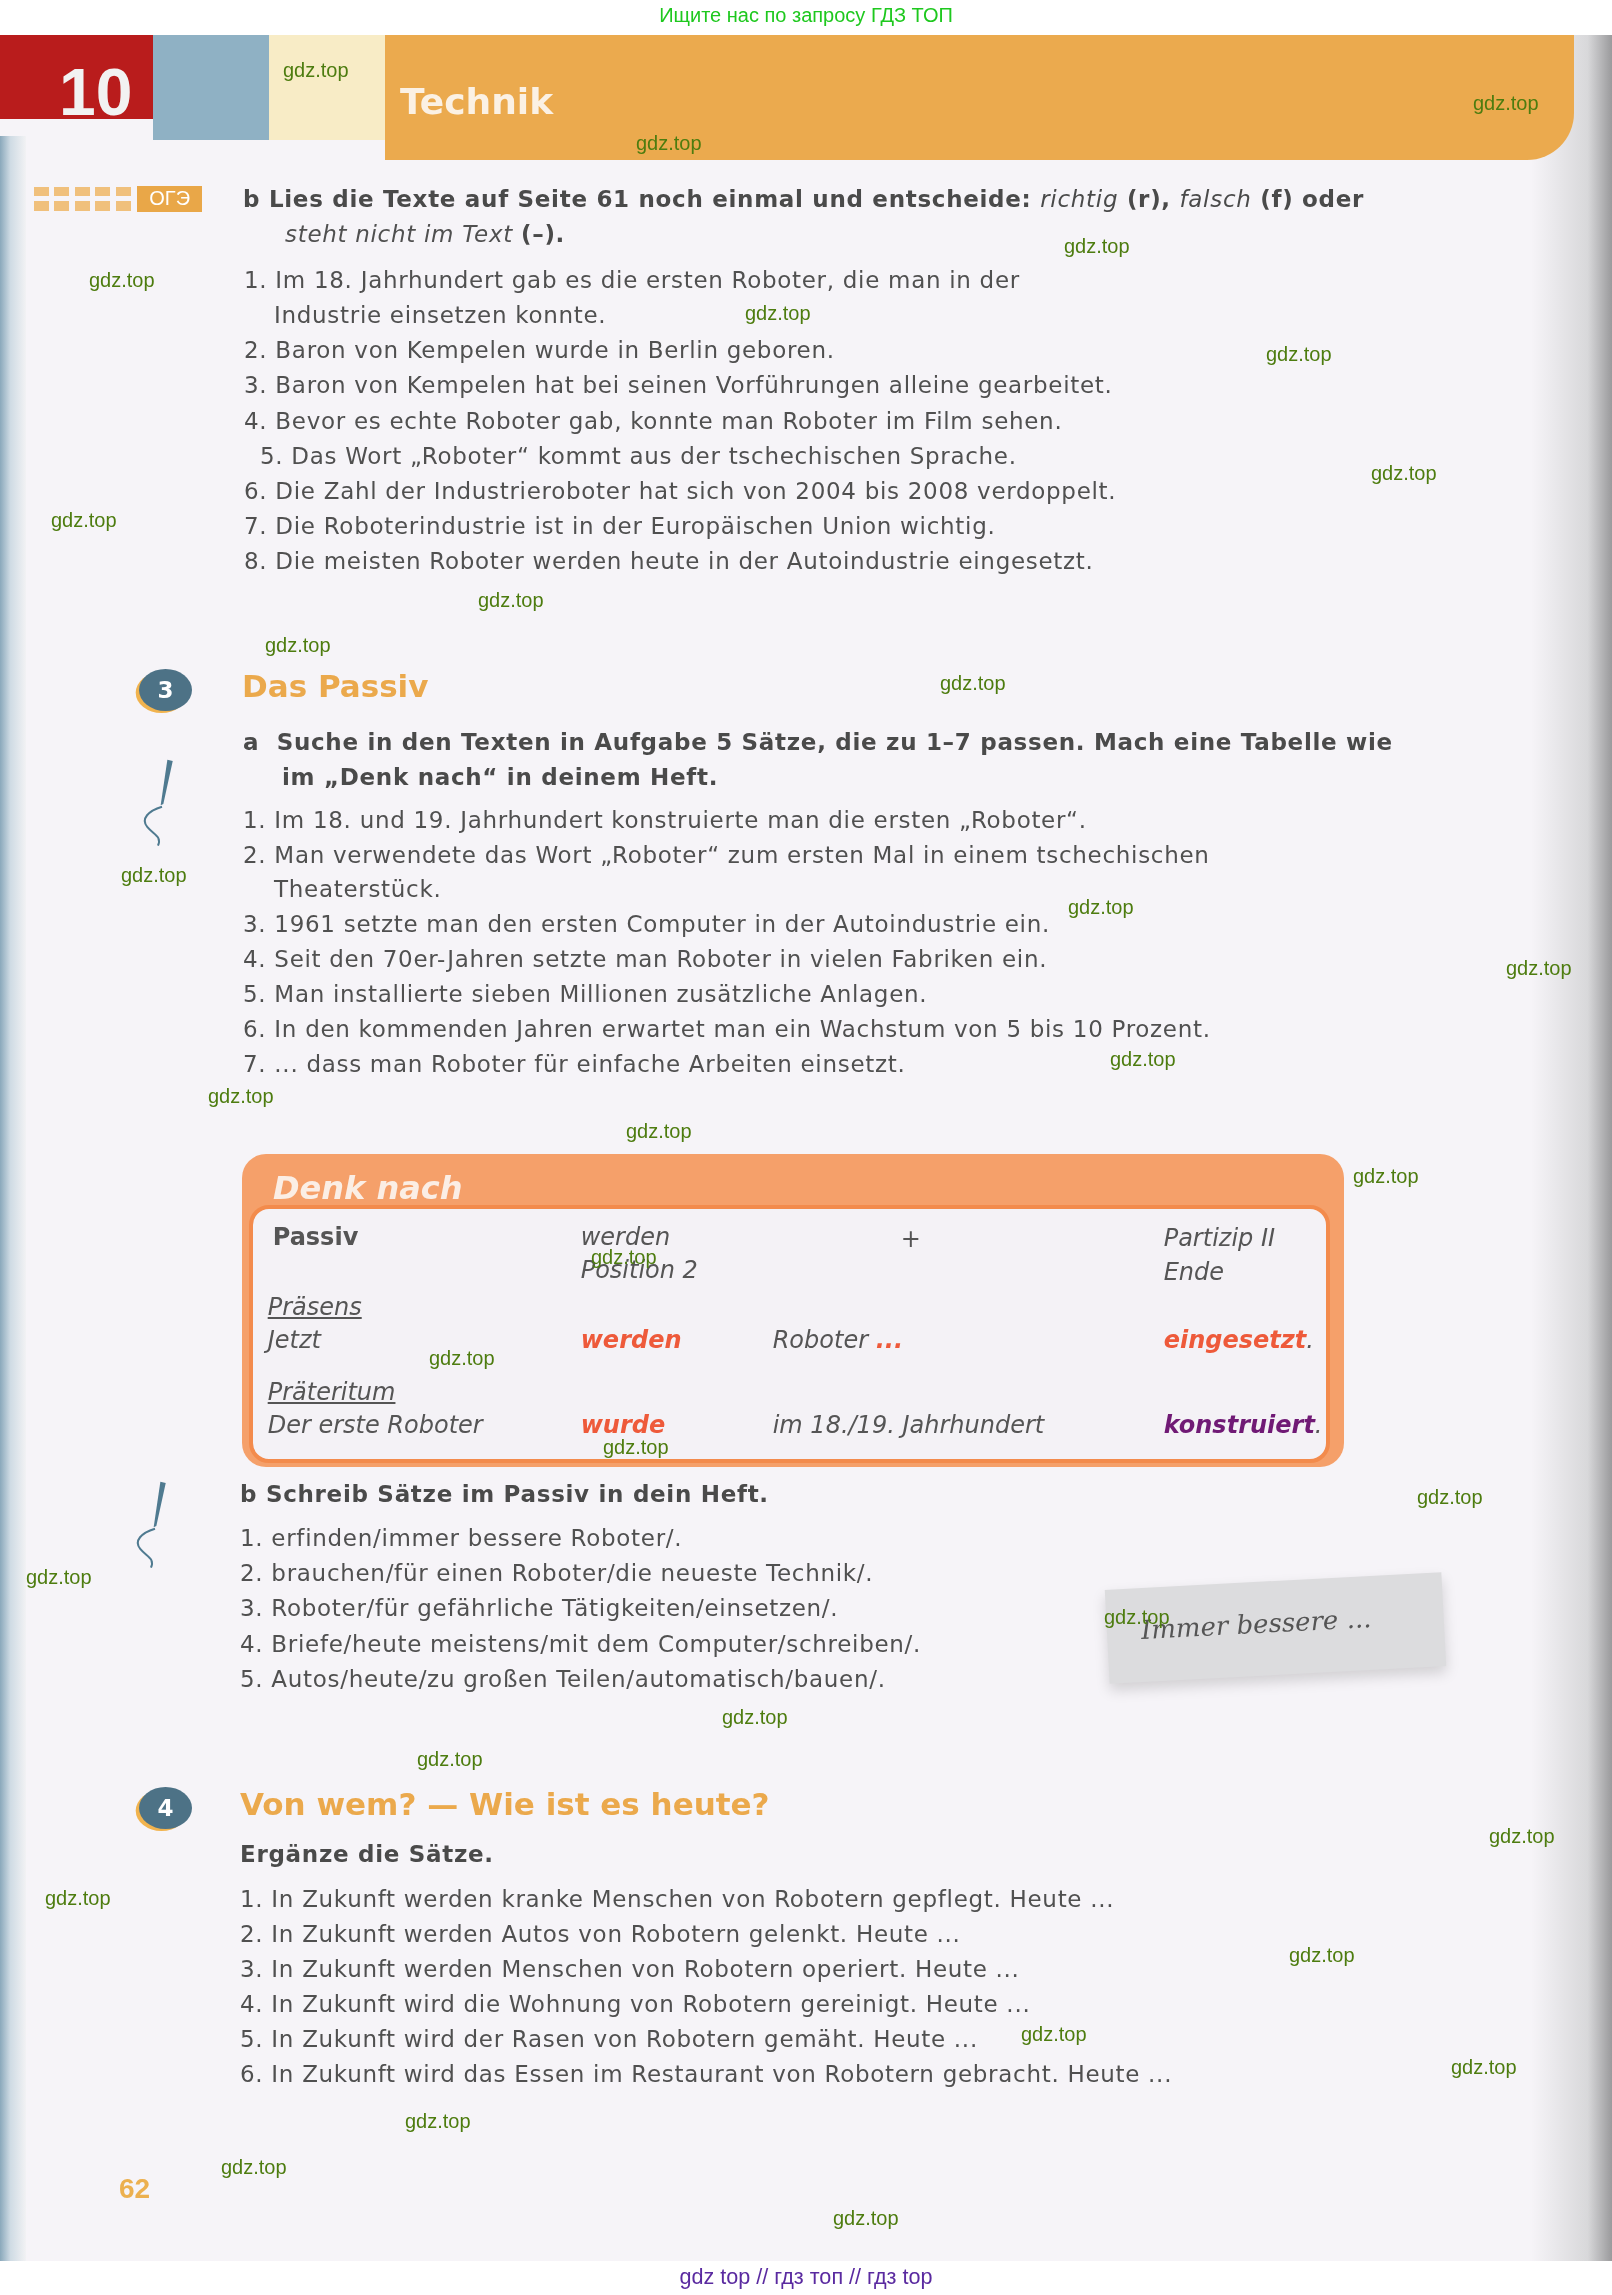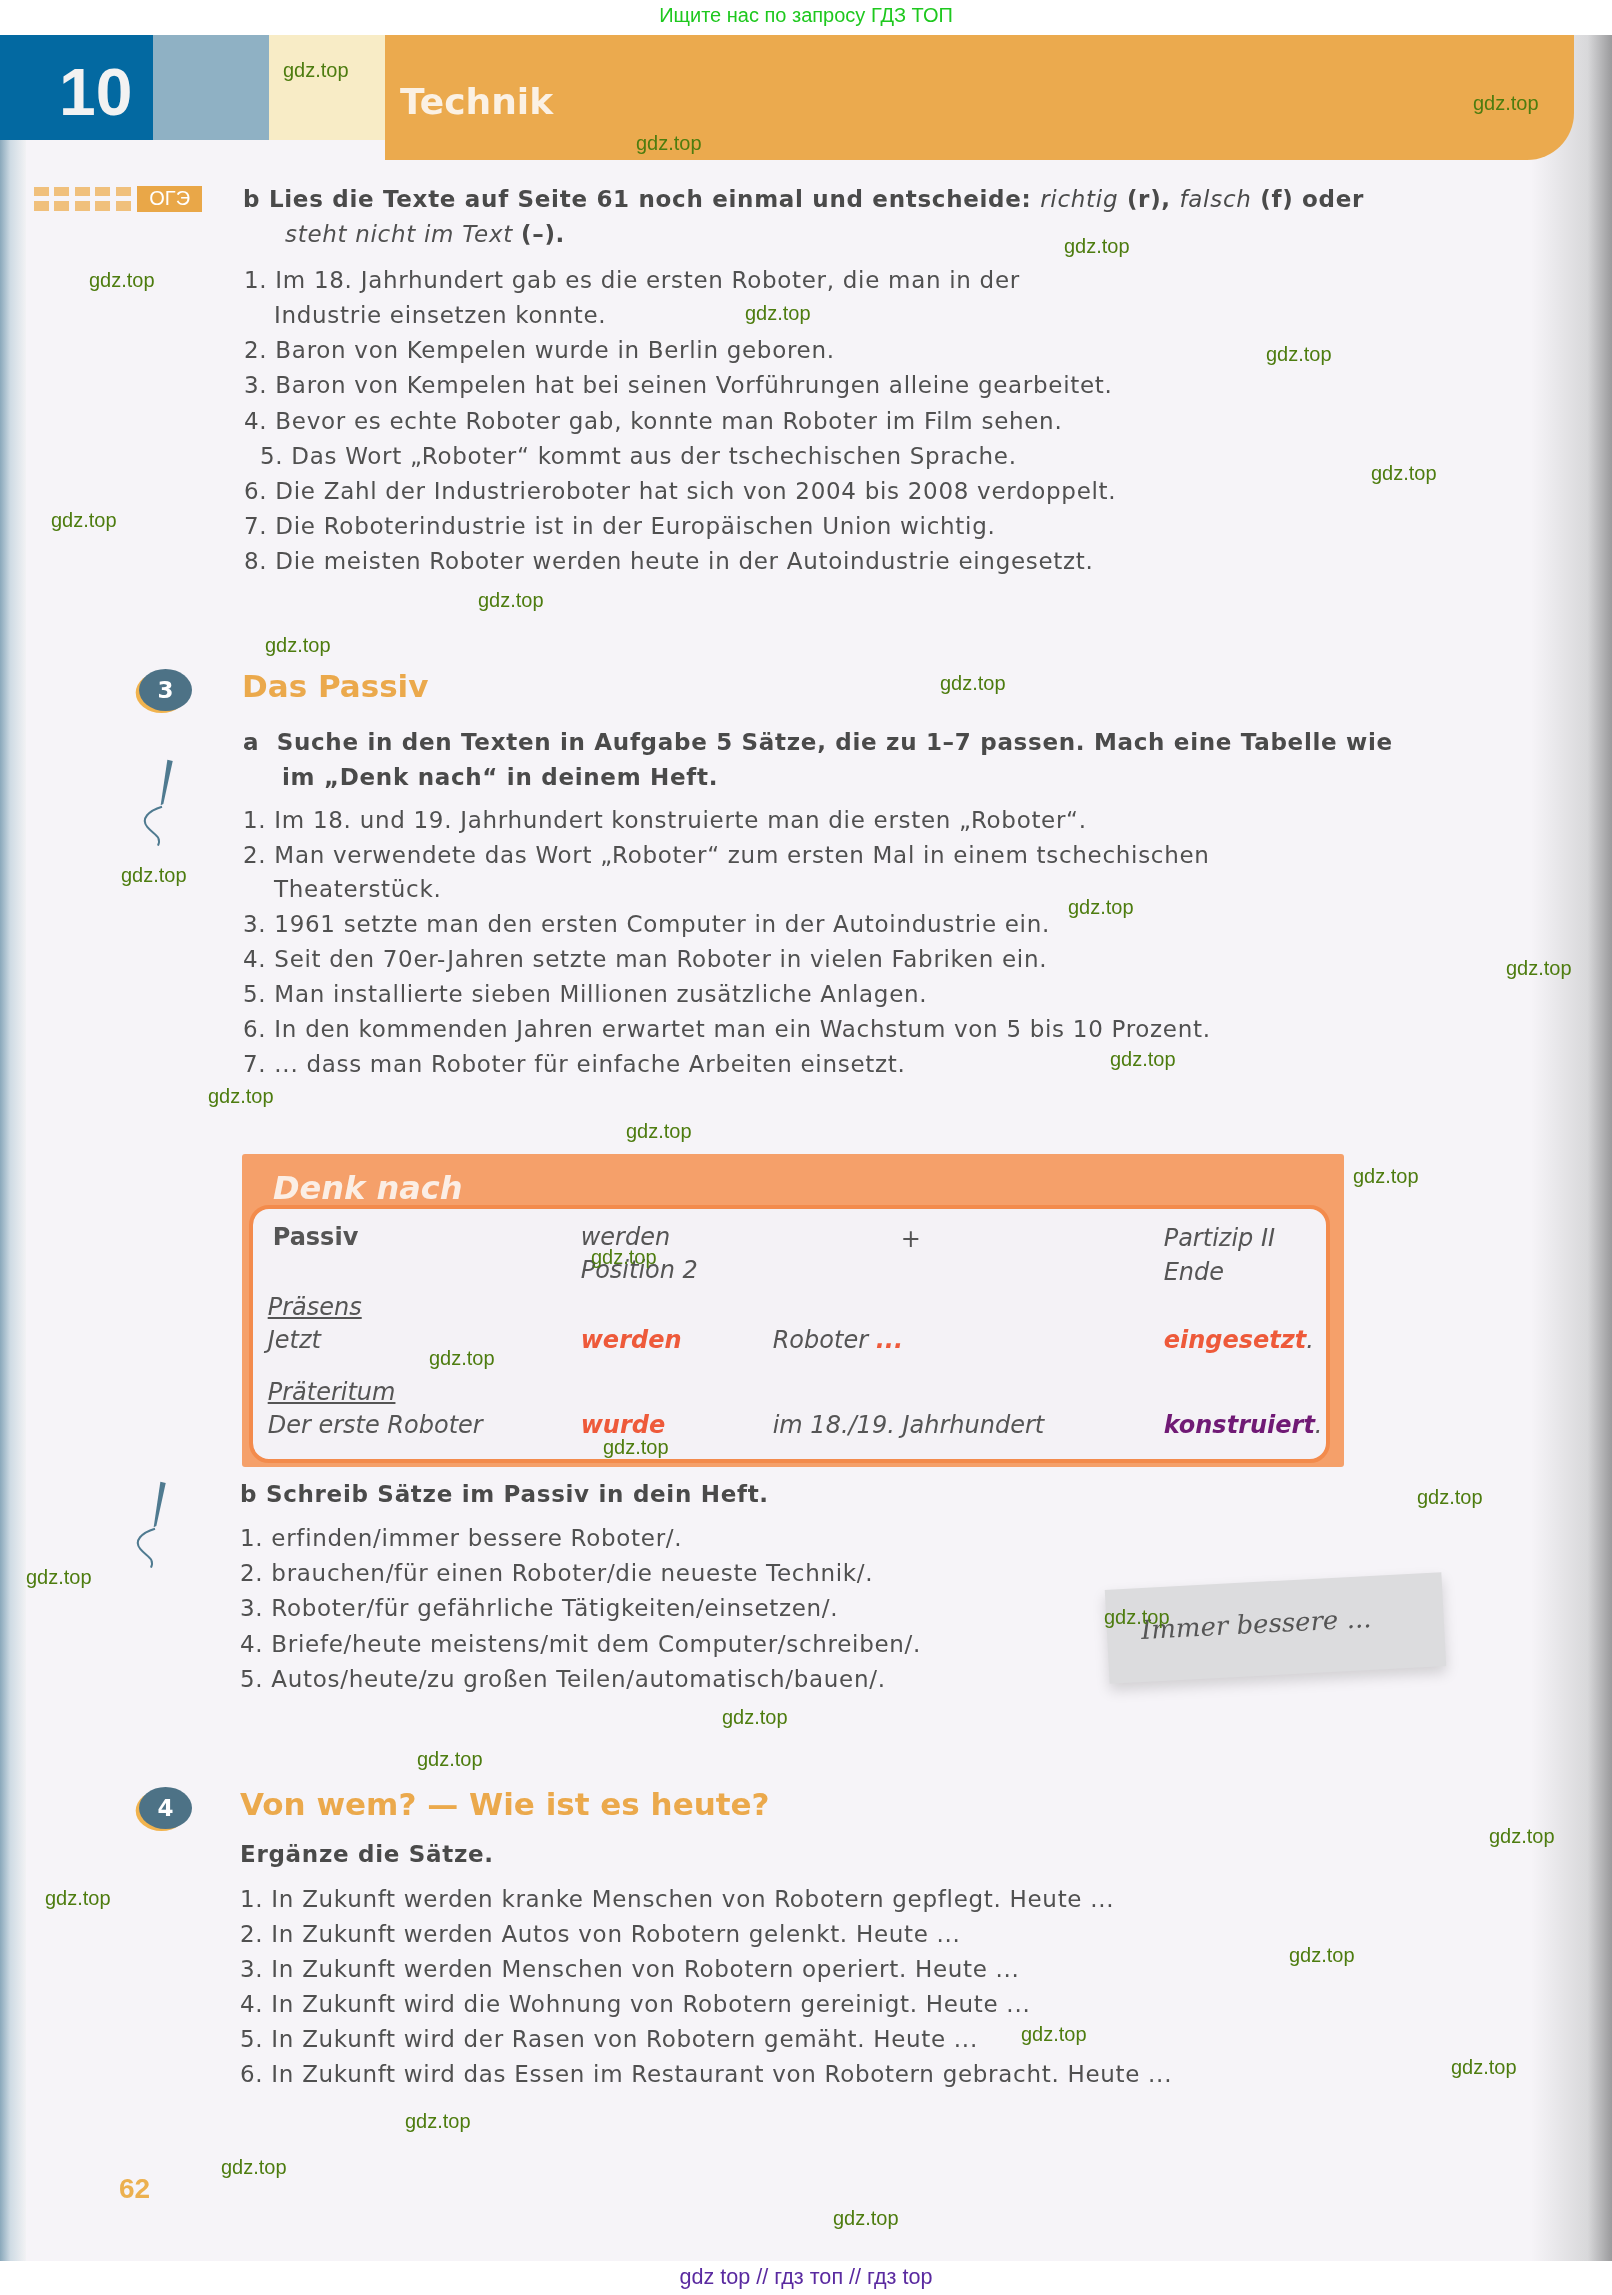--- a/index.html
+++ b/index.html
@@ -18,21 +18,21 @@
   }
   .page-shadow-right {
     position:absolute; right:0; top:0; width:81px; height:100%;
     background:linear-gradient(to right, rgba(255,255,255,0), #d8d8da 70%, #9a9a9c);
   }
   .spine-left {
     position:absolute; left:0; top:101px; width:26px; height:2125px;
     background:linear-gradient(to right, #8aa8bb, #cfdbe4 40%, #f2f2f4);
   }
   
-  .hdr-num { position:absolute; left:0; top:0; width:153px; height:105px; background:#0369a1; }
+  .hdr-num { position:absolute; left:0; top:0; width:153px; height:84px; background:#b91c1c; }
   .hdr-num span { position:absolute; left:59px; top:19px; font-family:"Liberation Sans", sans-serif; font-weight:bold; font-size:66px; color:#f2f2f2; }
   .hdr-blue { position:absolute; left:153px; top:0; width:116px; height:105px; background:#8fb1c4; }
   .hdr-cream { position:absolute; left:269px; top:0; width:117px; height:105px; background:#f8ecc6; }
   .hdr-orange {
     position:absolute; left:385px; top:0; width:1189px; height:125px; background:#ebaa4e;
     border-bottom-right-radius:47px;
     text-align:right;
   }
   .hdr-orange span { position:absolute; left:15px; top:46px; font-family:"DejaVu Sans", sans-serif; font-weight:bold; font-size:36px; color:#fbf1e4; }
 
@@ -48,21 +48,21 @@
 
   .badge {
     position:absolute; width:53px; height:42px; border-radius:50%;
     background:#4d7286; color:#fff; font-weight:bold; font-size:23px; text-align:center; line-height:42px;
     box-shadow:-4px 2.7px 0 -0.7px #f1b34e;
   }
   .pen { position:absolute; }
 
   .denk {
     position:absolute; left:242px; top:1119px; width:1102px; height:313px;
-    background:#f5a06a; border-radius:3px;
+    background:#f5a06a; border-radius:24px;
   }
   .denk .head { position:absolute; left:31px; top:15px; font-size:32px; font-weight:bold; font-style:italic; color:#fbeee5; font-family:"DejaVu Sans", sans-serif; }
   .denk .inner {
     position:absolute; left:6.7px; top:51px; width:1073px; height:250px;
     background:#f4f2f6; border:4px solid #f38b4c; border-radius:20px;
   }
   .dk { position:absolute; font-family:"DejaVu Sans", sans-serif; font-size:24px; color:#555; font-style:italic; white-space:nowrap; }
   .dk.b { font-weight:bold; font-style:normal; }
   .dk.red { color:#ee5a3a; font-weight:bold; }
   .dk.u { text-decoration:underline; }

